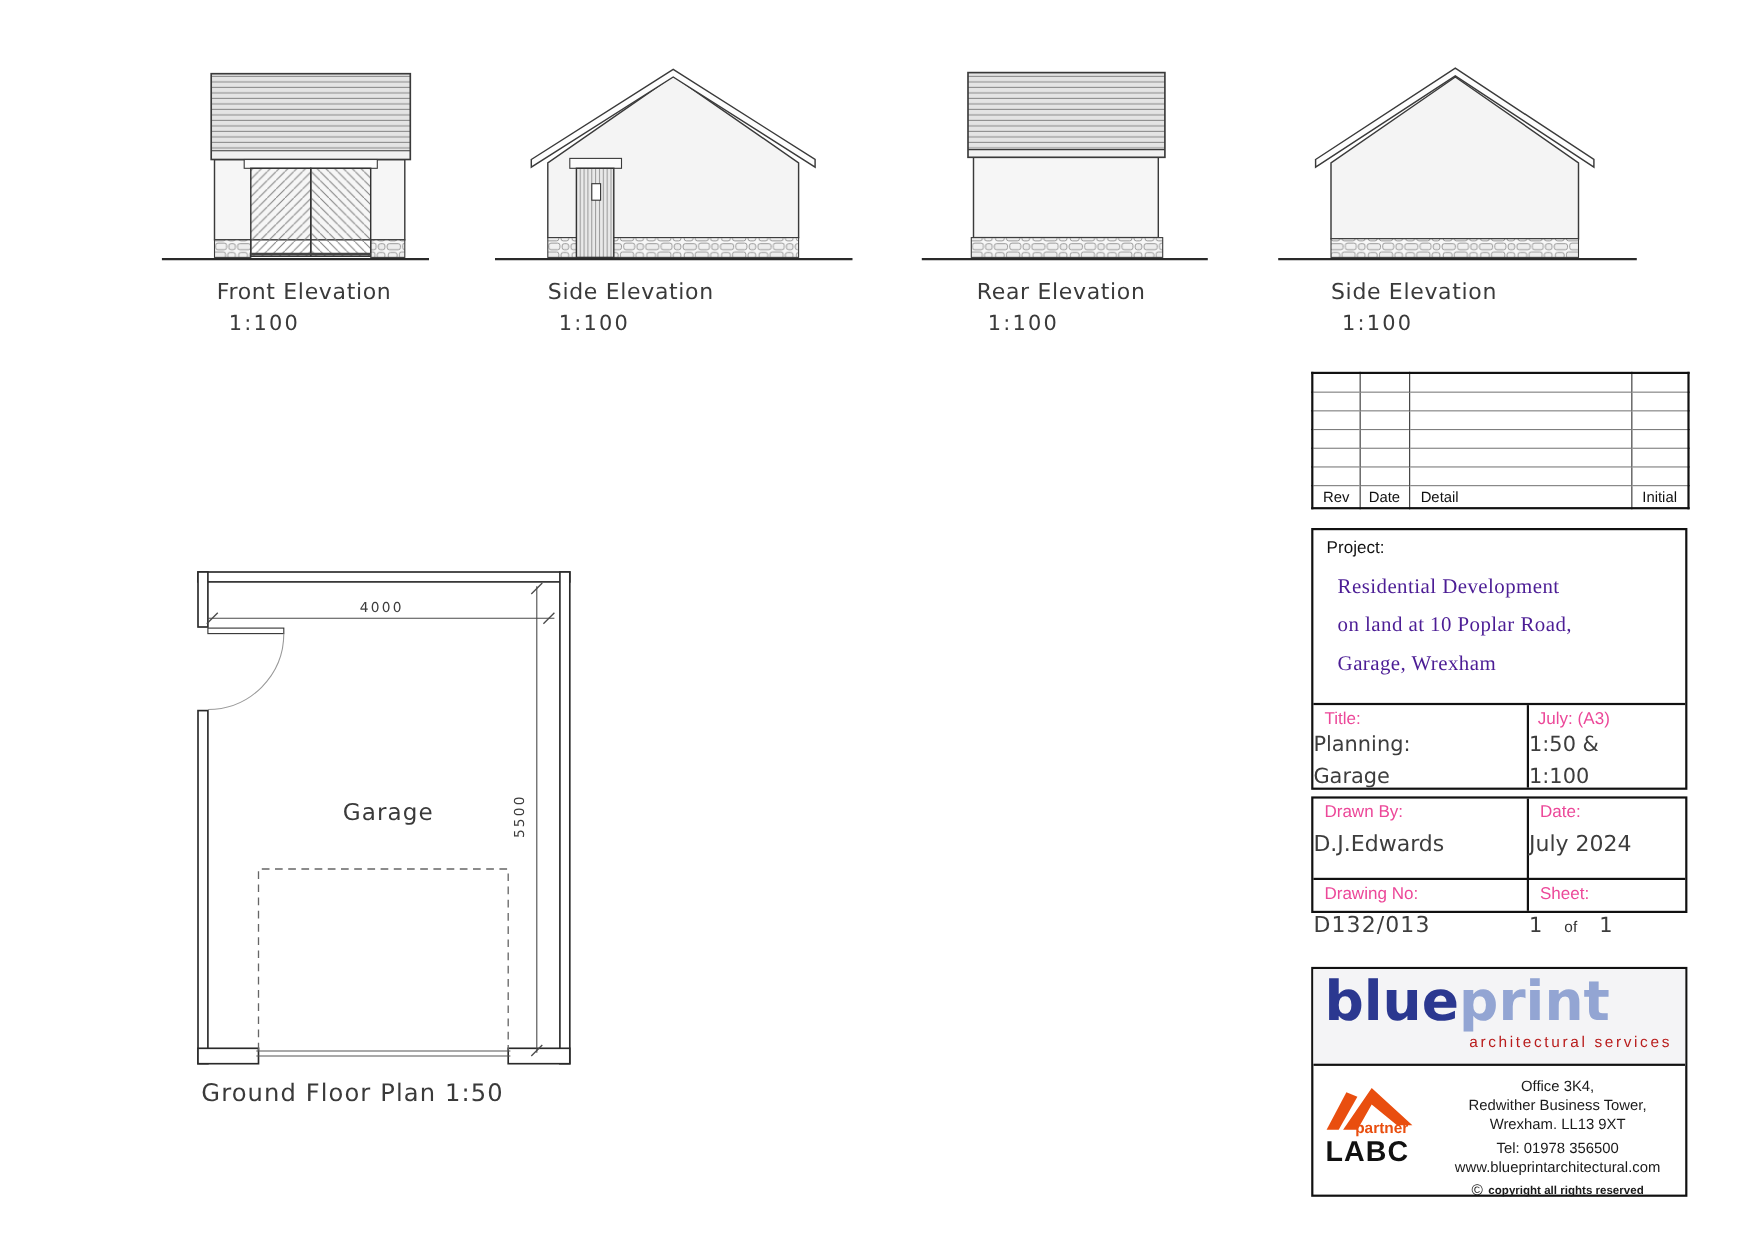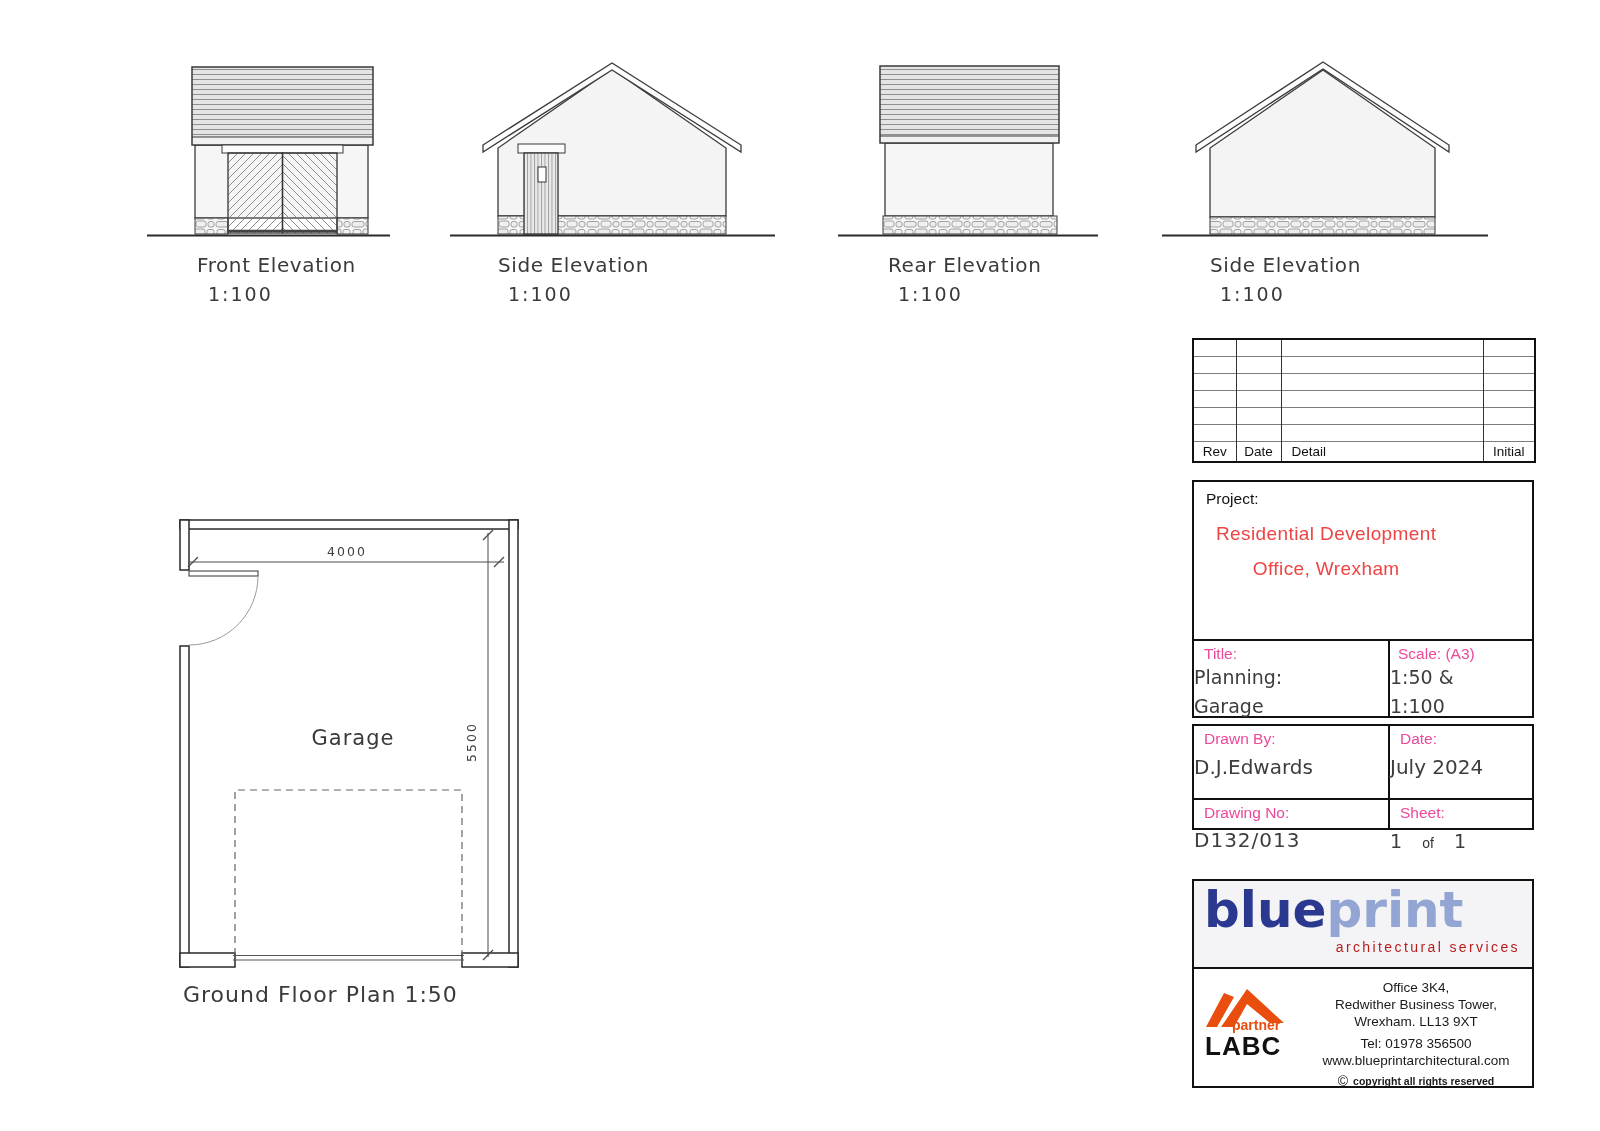--- a/index.html
+++ b/index.html
@@ -1,20 +1,20 @@
 <!DOCTYPE html>
 <html><head>
 <meta charset="utf-8">
 <style>
   html,body{margin:0;padding:0;background:#fff;}
   .sheet{position:relative;width:1600px;height:1131px;background:#ffffff;overflow:hidden;
          font-family:"Liberation Sans", sans-serif;}
   .abs{position:absolute;}
   
-  .hand{font-family:Liberation Sans, sans-serif;color:#ef4444;letter-spacing:.4px;text-align:center;}
+  .hand{font-family:Liberation Serif, serif;color:#4c1d95;letter-spacing:.4px;}
   .elev-label{position:absolute;font-family:"DejaVu Sans", sans-serif;font-size:20px;color:#3a3a3a;
               letter-spacing:.6px;white-space:nowrap;}
   .elev-scale{position:absolute;font-family:"DejaVu Sans", sans-serif;font-size:19px;color:#3a3a3a;
               letter-spacing:2px;white-space:nowrap;}
   .plan-caption{position:absolute;font-family:"DejaVu Sans", sans-serif;font-size:22px;color:#3a3a3a;
               letter-spacing:1px;white-space:nowrap;}
   
   table.rev{position:absolute;left:1192px;top:338px;width:342px;border-collapse:collapse;
             border:2px solid #111;table-layout:fixed;}
   table.rev td{border-left:1px solid #333;border-top:1.5px solid #7d7d7d;height:16px;
@@ -273,32 +273,33 @@
       <td style="padding-left:10px">Detail</td>
       <td style="text-align:center">Initial</td>
     </tr>
   </tbody>
     </table>
 
   <div class="box" style="left:1192px;top:480px;width:342px;height:238px">
     <div class="small-label" style="left:12px;top:8px">Project:</div>
     <div class="abs hand" style="left:22px;top:34px">
       <div class="hand-line">Residential Development</div>
-      <div class="hand-line">Office, Wrexham</div>
+      <div class="hand-line">on land at 10 Poplar Road,</div>
+      <div class="hand-line">Garage, Wrexham</div>
     </div>
     <div class="abs" style="left:0;top:157px;right:0;bottom:0;border-top:2px solid #111">
       <div class="abs" style="left:0;top:0;width:194px;bottom:0;border-right:2px solid #111">
         <div class="cell-label">Title:</div>
         <div class="cell-value" style="font-size:19px;line-height:29px">
           <div>Planning:</div>
           <div>Garage</div>
         </div>
       </div>
       <div class="abs" style="left:196px;top:0;right:0;bottom:0">
-        <div class="cell-label" style="padding-left:8px">Scale: (A3)</div>
+        <div class="cell-label" style="padding-left:8px">July: (A3)</div>
         <div class="cell-value" style="font-size:19px;line-height:29px">
           <div>1:50 &amp;</div>
           <div>1:100</div>
         </div>
       </div>
     </div>
   </div>
 
   <div class="box" style="left:1192px;top:724px;width:342px;height:106px">
     <div class="abs" style="left:194px;top:0;bottom:0;width:0;border-left:2px solid #111"></div>

